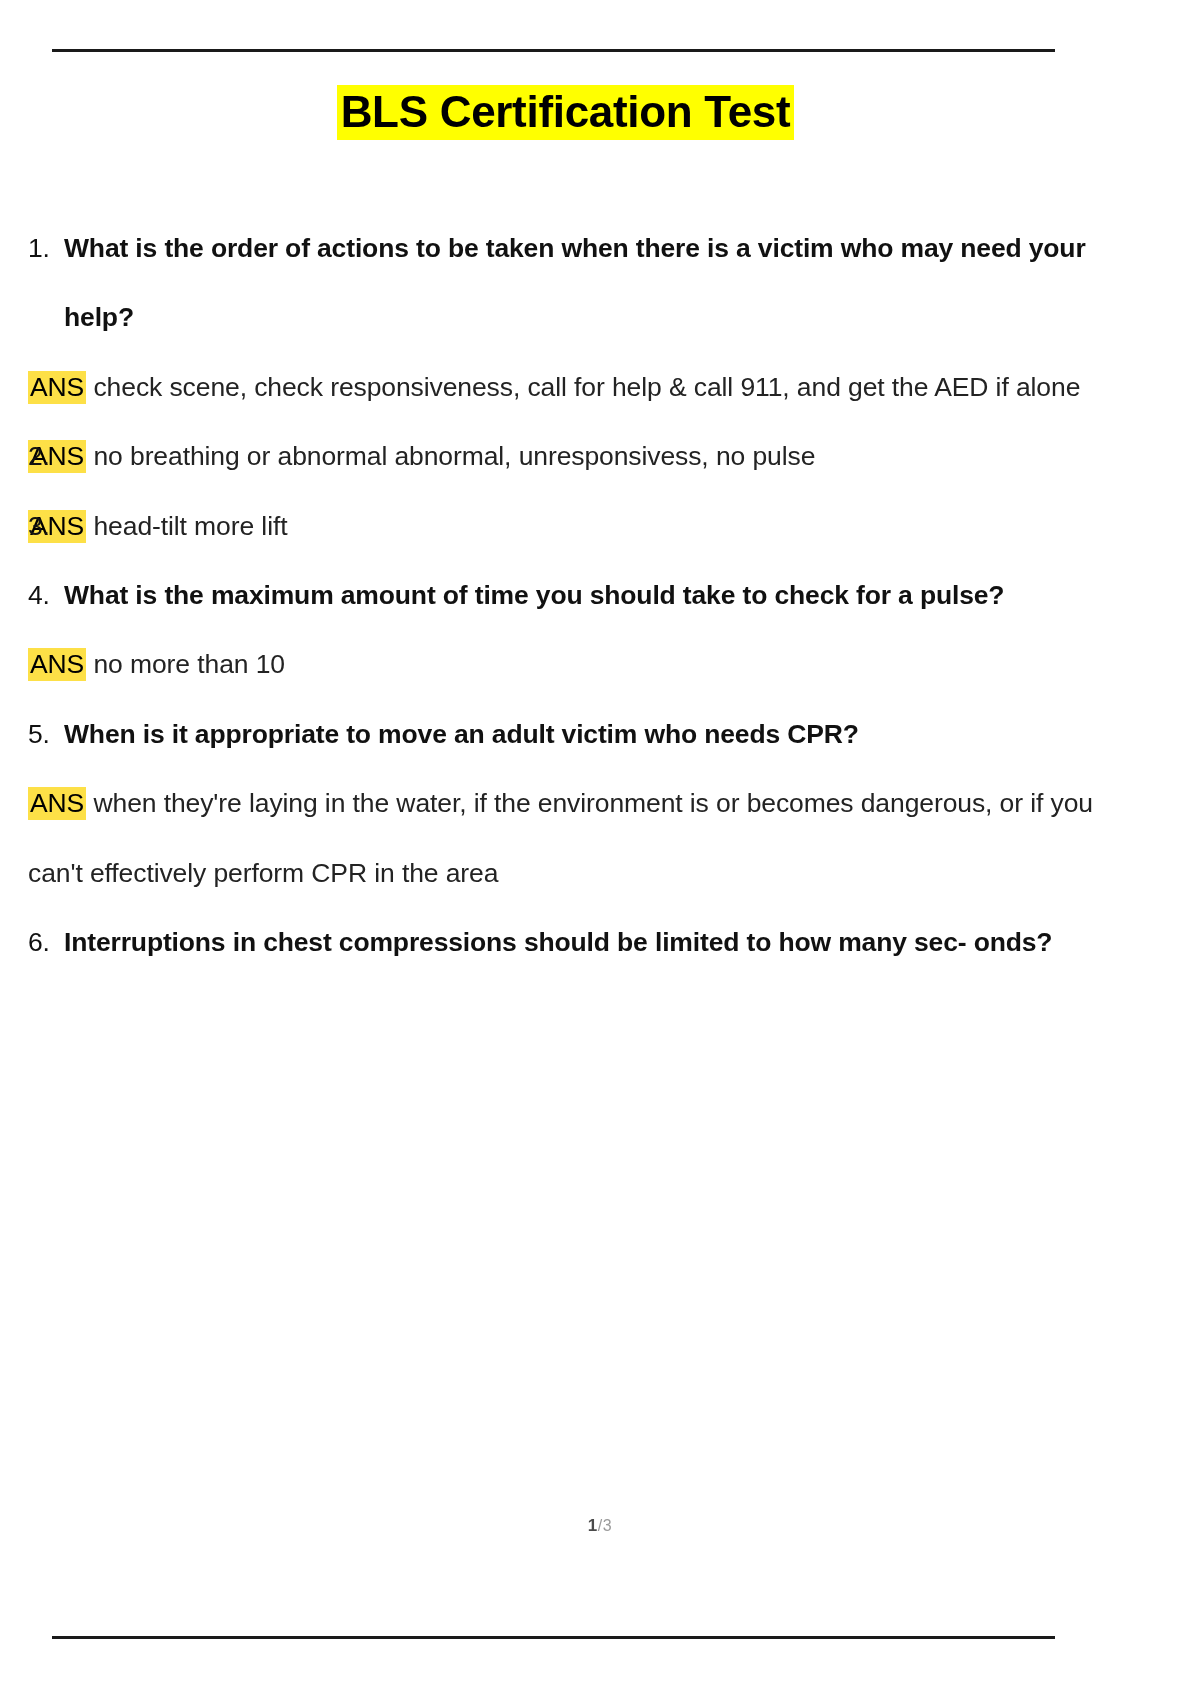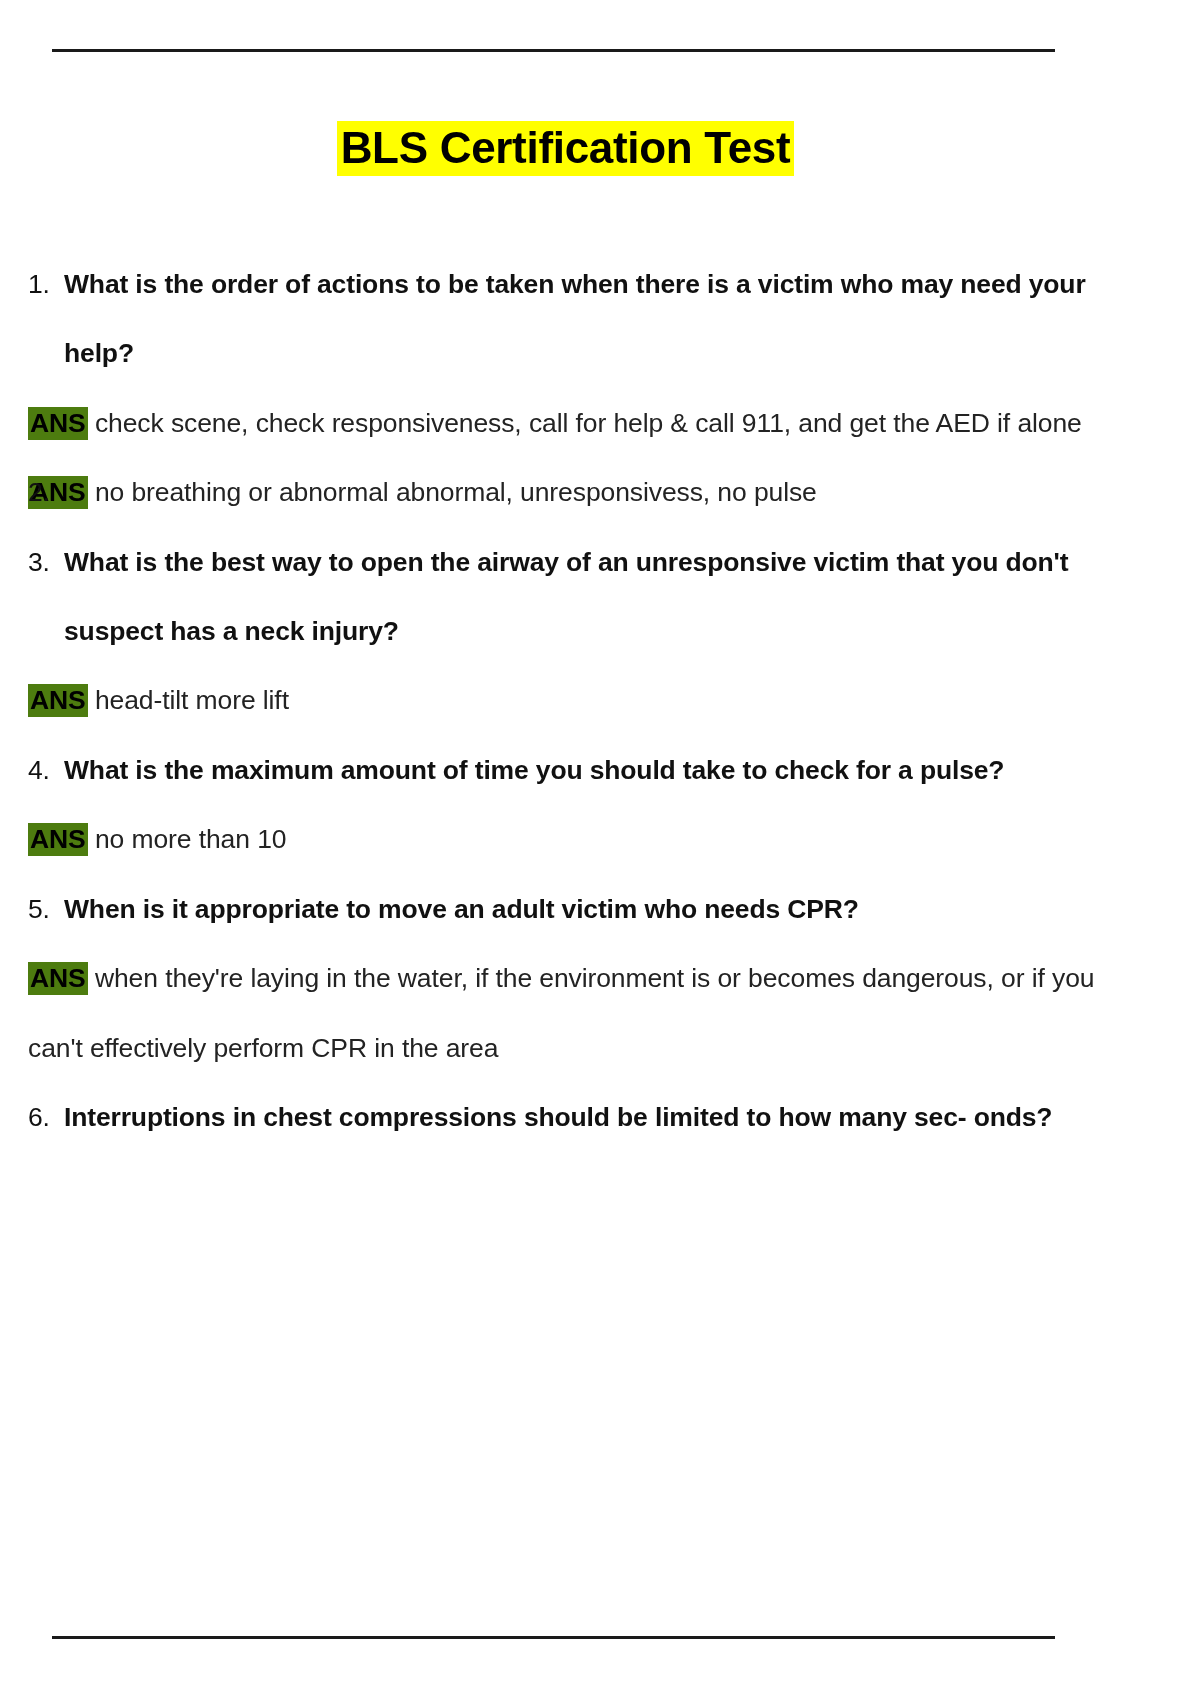--- a/index.html
+++ b/index.html
@@ -26,21 +26,20 @@
   }
   .rule.top { top: 49px; }
   .rule.bottom { top: 1636px; }
 
   
   .content {
     position: absolute;
     left: 28px;
     top: 86px;
     width: 1075px;
-    margin-top: 36px;
   }
 
   .doc-title {
     text-align: center;
     margin: 0 0 0 0;
     padding: 0;
     font-size: 44px;
     font-weight: bold;
     letter-spacing: -0.3px;
     line-height: 1.18;
@@ -83,22 +82,22 @@
 
   .answer {
     display: block;
     font-size: 26.5px;
     font-weight: normal;
     color: #232323;
     line-height: 2.62;
     letter-spacing: -0.1px;
   }
   .answer .ans-tag {
-    background: #4d7c0f;
-    font-weight: bold;
+    background: #fde047;
+    font-weight: normal;
     color: #000000;
     padding: 1px 2px 2px 2px;
   }
 
   .page-footer {
     position: absolute;
     left: 0;
     top: 1516px;
     width: 1200px;
     text-align: center;
@@ -131,37 +130,40 @@
         <div class="question"><span class="qnum">1.</span><span>What is the order of actions to be taken when there is a victim who may need your help?</span></div>
         <div class="answer"><span class="ans-tag">ANS</span> <span>check scene, check responsiveness, call for help &amp; call 911, and get the AED if alone</span></div>
       </div>
 
       <div class="qa-item">
         <div class="question"><span class="qnum">2.</span></div>
         <div class="answer"><span class="ans-tag">ANS</span> <span>no breathing or abnormal abnormal, unresponsivess, no pulse</span></div>
       </div>
 
       <div class="qa-item">
-        <div class="question"><span class="qnum">3.</span><span>What is the best way to open the airway of an unresponsive victim that you don't suspect has a neck injury?</span></div>
+        <div class="question"><span class="qnum">3.</span></div>
         <div class="answer"><span class="ans-tag">ANS</span> <span>head-tilt more lift</span></div>
       </div>
 
       <div class="qa-item">
         <div class="question"><span class="qnum">4.</span><span>What is the maximum amount of time you should take to check for a pulse?</span></div>
         <div class="answer"><span class="ans-tag">ANS</span> <span>no more than 10</span></div>
       </div>
 
       <div class="qa-item">
         <div class="question"><span class="qnum">5.</span><span>When is it appropriate to move an adult victim who needs CPR?</span></div>
         <div class="answer"><span class="ans-tag">ANS</span> <span>when they're laying in the water, if the environment is or becomes dangerous, or if you can't effectively perform CPR in the area</span></div>
       </div>
 
       <div class="qa-item">
         <div class="question"><span class="qnum">6.</span><span>Interruptions in chest compressions should be limited to how many sec- onds?</span></div>
       </div>
 
     </div>
   </div>
 
+  <div class="page-footer">
+    <span class="cur">1</span><span class="sep">/</span><span class="tot">3</span>
+  </div>
 
   <div class="rule bottom"></div>
 
 </div>
 
 </body></html>

